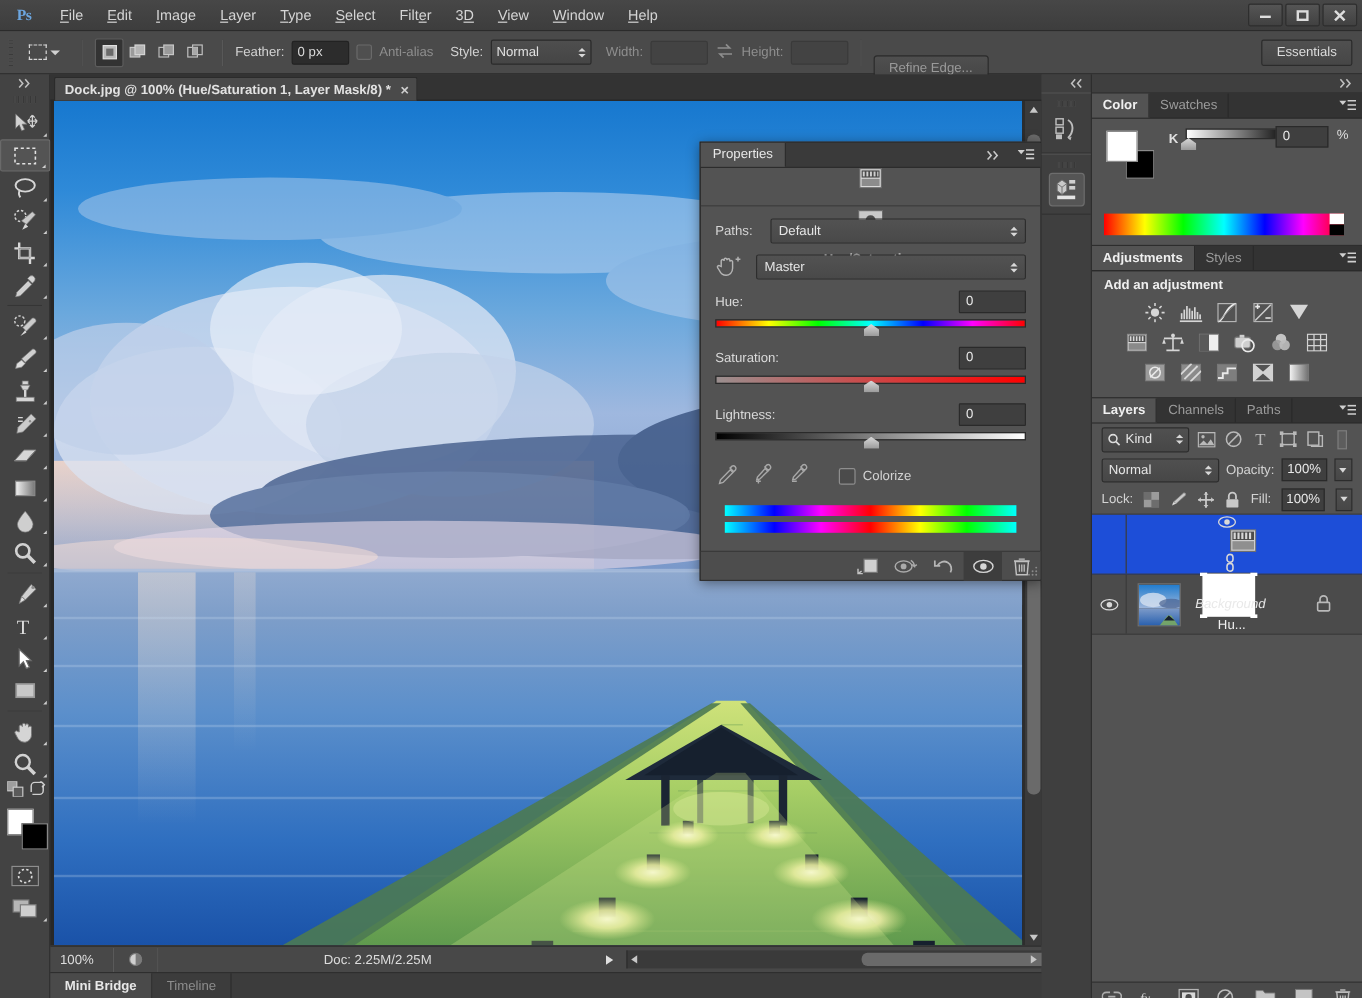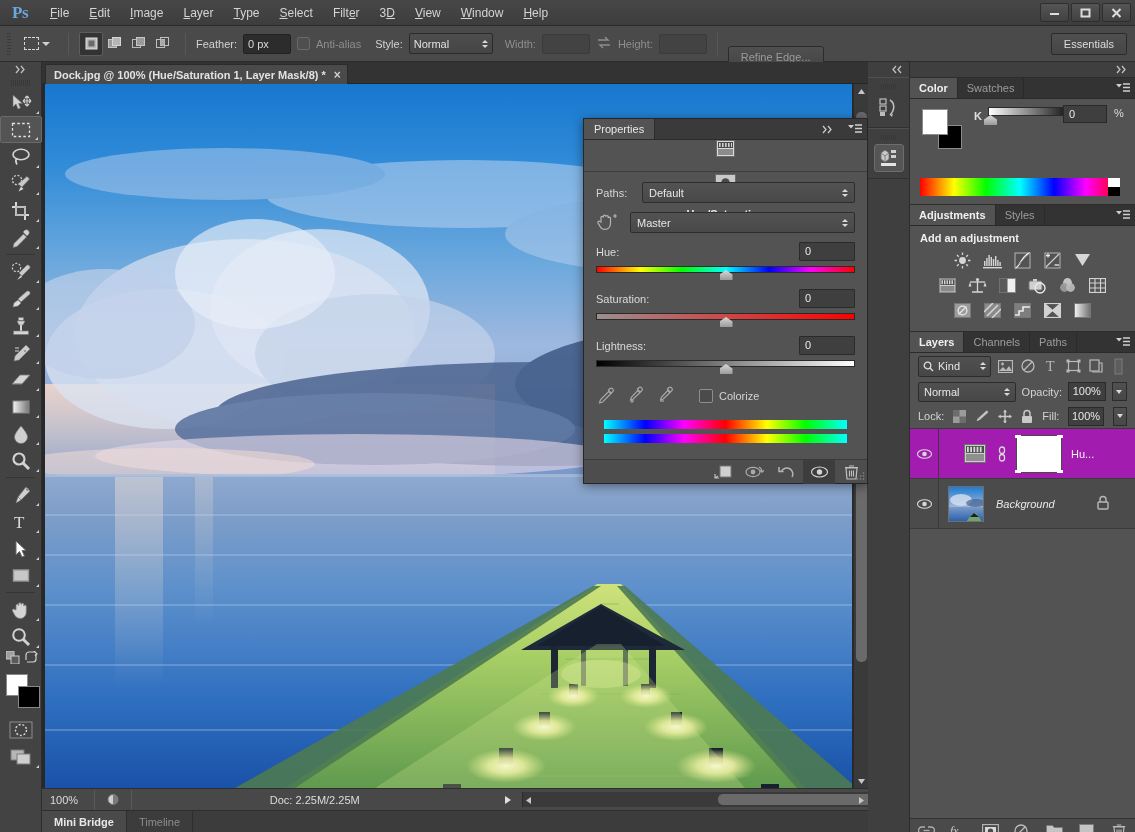--- a/index.html
+++ b/index.html
@@ -16,21 +16,21 @@
 
   
   .titlebar {
     position: absolute; left: 0; top: 0; width: 1135px; height: 26px;
     background: linear-gradient(#474747, #3d3d3d);
     border-bottom: 1px solid #2b2b2b;
     display: flex; align-items: center;
   }
   .ps-logo {
     width: 40px; text-align: center; color: #6ca6e0;
-    font-size: 17px; font-weight: bold; letter-spacing: -0.5px;
+    font-size: 13px; font-weight: bold; letter-spacing: -0.5px;
     font-family: "Liberation Serif", serif;
   }
   .menubar { display: flex; align-items: center; height: 26px; }
   .menu-item {
     padding: 4px 10px; font-size: 12px; color: #d4d4d4; cursor: default;
     line-height: 14px;
   }
   .menu-item u { text-decoration: underline; }
   .wincontrols {
     position: absolute; right: 4px; top: 3px; display: flex; gap: 2px;
@@ -338,21 +338,21 @@
   .opa-box { width: 42px; height: 19px; background: #3f3f3f; border: 1px solid #2a2a2a;
     color: #e8e8e8; font-size: 11px; line-height: 17px; text-align: center; }
   .opa-drop { width: 17px; height: 19px; background: linear-gradient(#505050,#474747);
     border: 1px solid #2c2c2c; display: flex; align-items: center; justify-content: center; }
   .lock-row { height: 25px; display: flex; align-items: center; gap: 9px; padding: 0 8px;
     border-bottom: 1px solid #393939; }
   .lock-ico { width: 14px; height: 14px; display: flex; align-items: center; justify-content: center; }
   .layer-list { background: #4b4b4b; }
   .layer-row { height: 50px; display: flex; align-items: center;
     border-bottom: 1px solid #3b3b3b; position: relative; }
-  .layer-row.selected { background: #a21caf; }
+  .layer-row.selected { background: #1d4ed8; flex-direction: column; }
   .eye-cell { width: 28px; display: flex; align-items: center; justify-content: center; }
   .eye-sep { position: absolute; left: 28px; top: 0; bottom: 0; width: 1px;
     background: #3b3b3b; }
   .lay-thumb { width: 36px; height: 36px; border: 1px solid #6f6f6f; margin-left: 10px;
     overflow: hidden; position: relative; }
   .lay-adjico { width: 22px; height: 20px; margin-left: 18px; }
   .link-ico { width: 12px; margin: 0 5px; display: flex; align-items: center; justify-content: center; }
   .layer-name { margin-left: 8px; font-size: 11px; color: #f0f0f0; }
   .layer-name.bg { font-style: italic; color: #e9e9e9; margin-left: 12px; }
   .lock-badge { position: absolute; right: 26px; }

